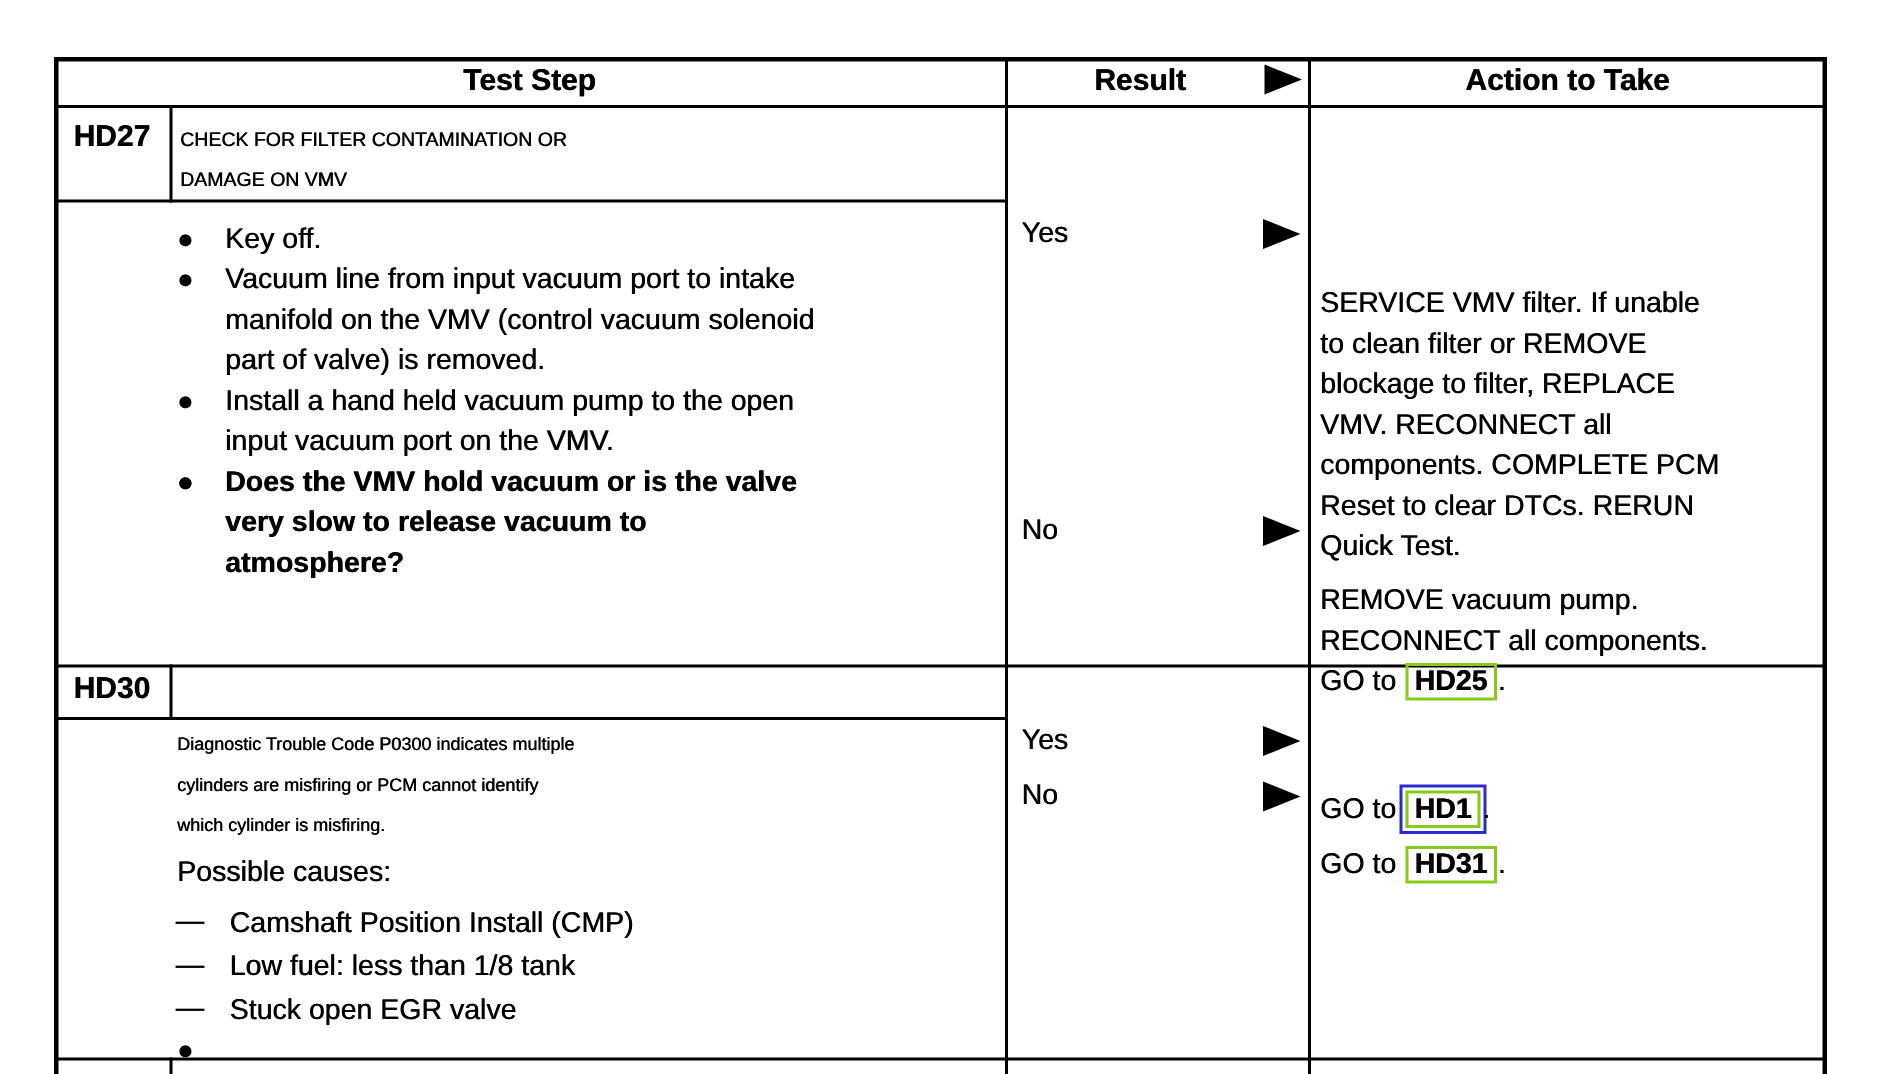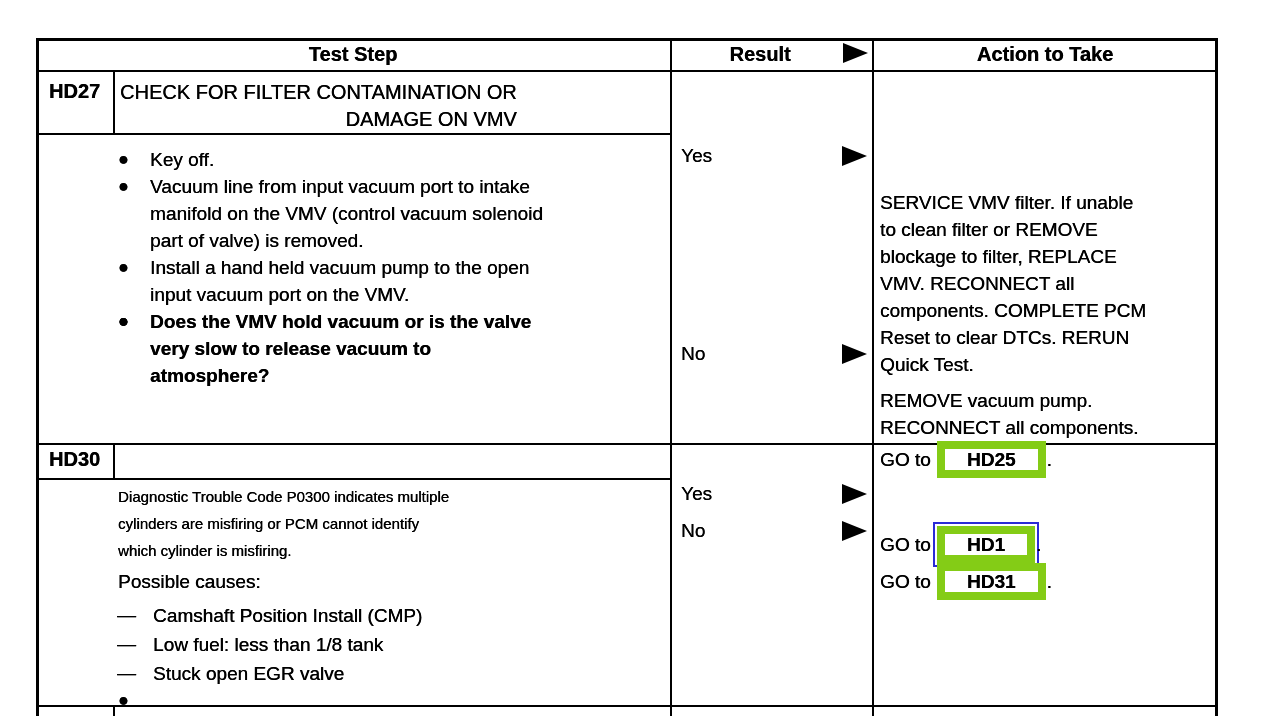--- a/index.html
+++ b/index.html
@@ -35,46 +35,46 @@
   #arr-hdr{left:807px;top:5px;}
   #arr-27yes{left:806px;top:108px;}
   #arr-27no{left:806px;top:306px;}
   #arr-30yes{left:806px;top:446px;}
   #arr-30no{left:806px;top:483px;}
 
   .code{font-weight:700;font-size:20px;text-align:center;width:77px;}
   #hd27-code{left:0;top:42px;}
   #hd30-code{left:0;top:410px;}
 
-  .title{font-size:20px;line-height:27px;white-space:pre-line;text-align:right;}
+  .title{font-size:13px;line-height:27px;white-space:pre-line;}
   #hd27-title{left:84px;top:41px;}
   #hd30-title{left:84px;top:410px;}
 
   .steps{left:82px;top:108px;width:540px;}
   .step{position:relative;padding-left:32px;font-size:19px;line-height:27px;white-space:pre-line;}
   .step .mark{position:absolute;left:0;top:0;font-size:18px;}
   .step.q{font-weight:700;}
 
   .rlabel{font-size:19px;}
   #r27-yes{left:645px;top:107px;}
   #r27-no{left:645px;top:305px;}
   #r30-yes{left:645px;top:445px;}
   #r30-no{left:645px;top:482px;}
 
   .action{left:844px;width:334px;font-size:19px;line-height:27px;white-space:pre-line;margin-top:44px;}
   #a27-yes{top:107px;}
   #a27-no{top:305px;}
   #a30-yes{top:444px;}
   #a30-no{top:481px;}
 
-  .hd-box{display:inline-block;border:8px solid #84cc16;padding:0 22px;font-weight:700;
+  .hd-box{display:inline-block;border:2px solid #84cc16;padding:0 4px;font-weight:700;
           line-height:21px;margin:0 1px;white-space:nowrap;}
   .hd-box.focused{outline:2px solid #2b2bd6;outline-offset:2px;text-align:right;}
 
-  #hd30-desc{left:82px;top:445px;width:560px;font-size:15px;line-height:27px;white-space:pre-line;}
+  #hd30-desc{left:82px;top:445px;width:560px;font-size:12px;line-height:27px;white-space:pre-line;}
   #hd30-causes-label{left:82px;top:533px;font-size:19px;}
   .causes{left:81px;top:563px;width:540px;}
   .cause{position:relative;padding-left:36px;font-size:19px;line-height:29px;}
   .cause .mark{position:absolute;left:0;top:-1px;}
   #hd30-question{left:82px;top:649px;width:540px;font-weight:700;}
 </style>
 </head>
 <body>
 
 <div class="page">

